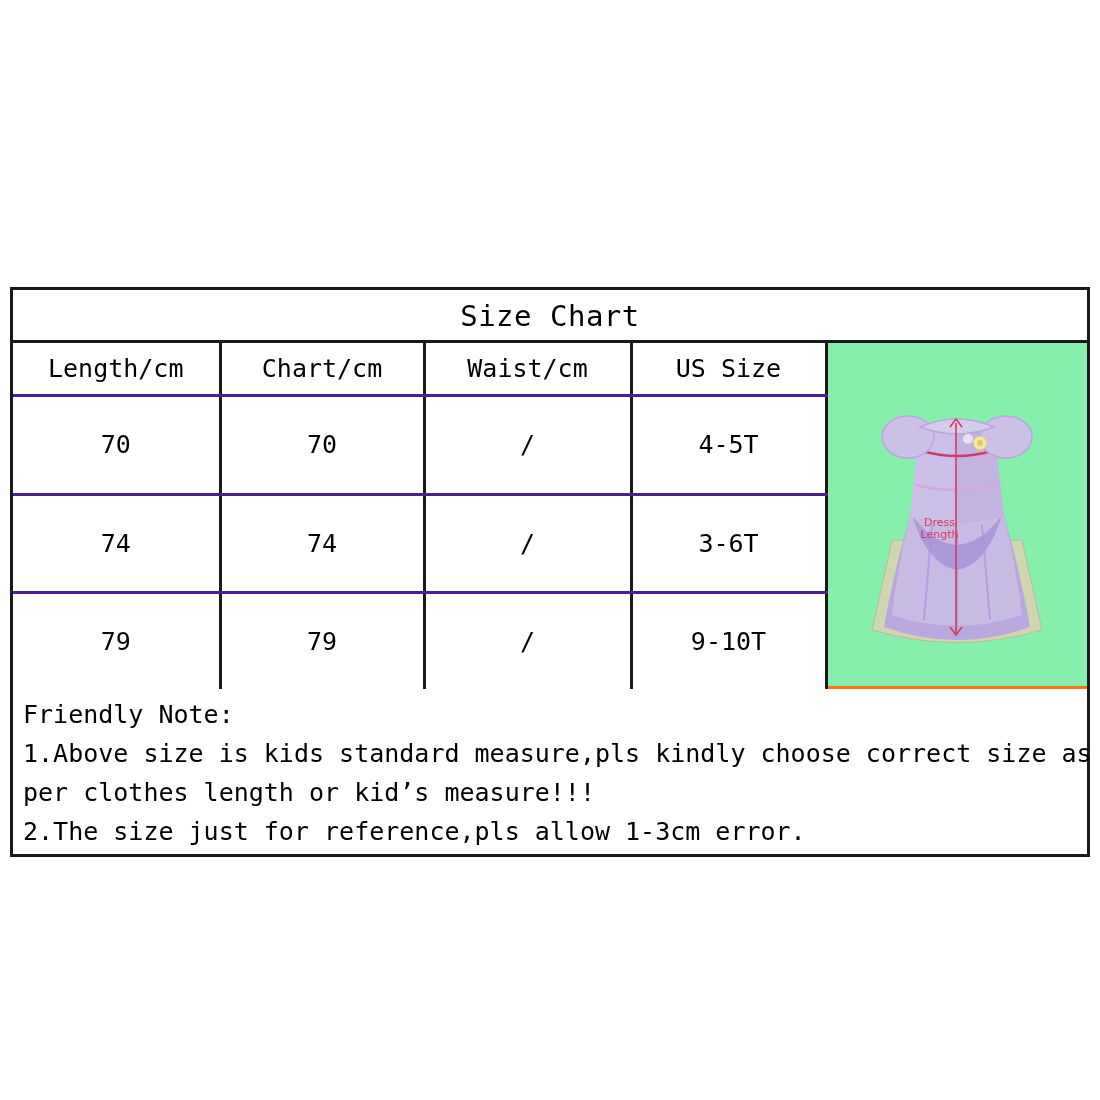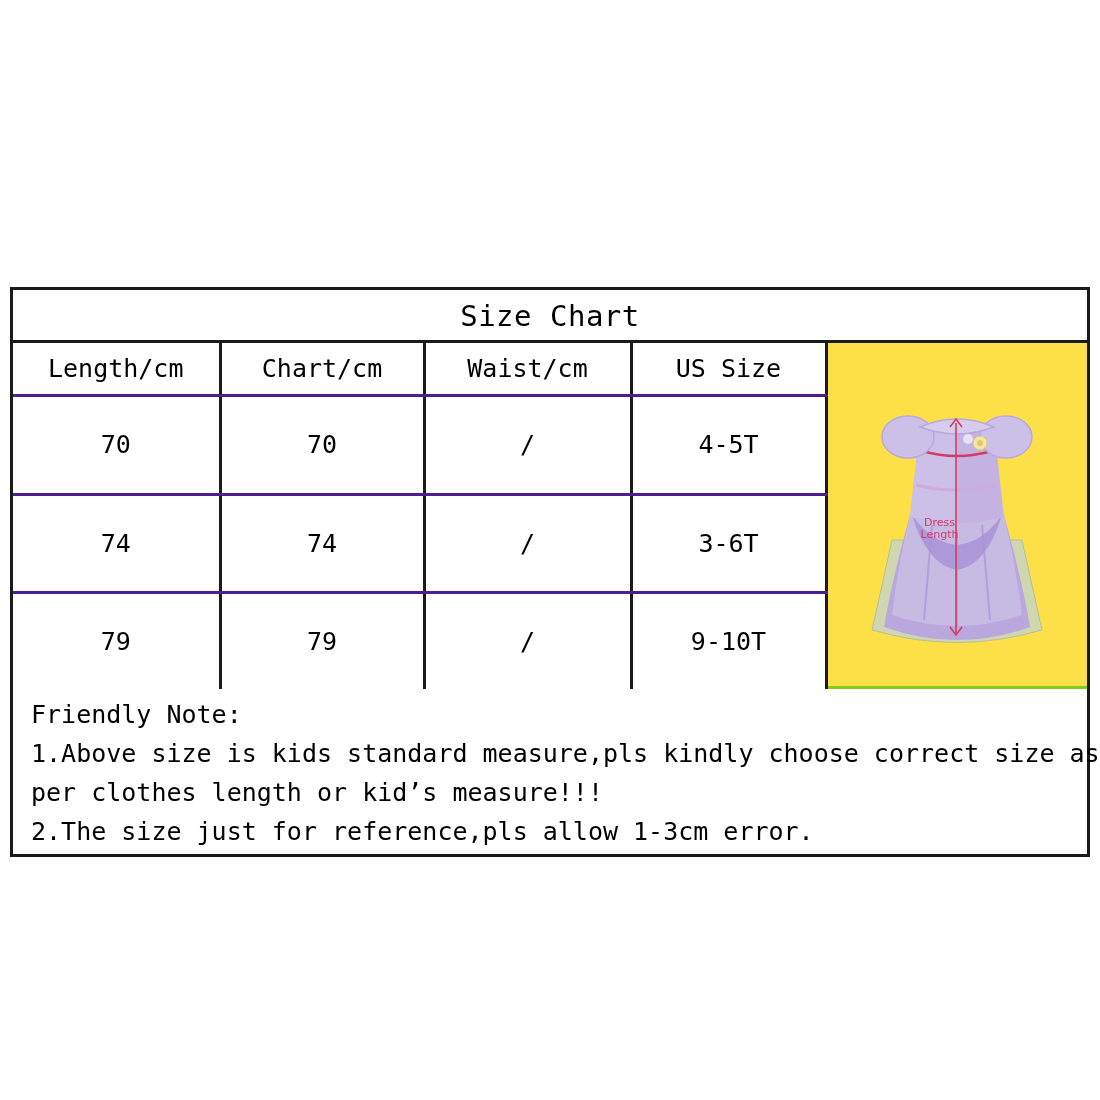--- a/index.html
+++ b/index.html
@@ -79,24 +79,24 @@
   table.size-table col.c2 { width: 204px; }
   table.size-table col.c3 { width: 207px; }
   table.size-table col.c4 { width: 195px; }
 
   .slash {
     font-size: 26px;
   }
 
   .image-cell {
     flex: 1 1 auto;
-    border-bottom: 3px solid #84cc16;
+    border-bottom: 3px solid #f97316;
     position: relative;
     overflow: hidden;
-    background: #fde047;
+    background: #86efac;
     padding-left: 28px;
   }
 
   
   .dress-svg {
     position: absolute;
     left: 50%;
     top: 50%;
     transform: translate(-50%, -50%);
   }
@@ -106,21 +106,21 @@
     top: 174px;
     color: #d23b63;
     font-size: 11px;
     font-family: "DejaVu Sans", "Liberation Sans", sans-serif;
     line-height: 1.05;
     text-align: center;
     width: 48px;
   }
 
   .notes {
-    padding: 6px 10px 0 18px;
+    padding: 6px 10px 0 10px;
     box-sizing: border-box;
     height: 165px;
   }
   .notes .line {
     font-size: 25px;
     line-height: 39px;
     white-space: nowrap;
   }
 </style>
 </head>

